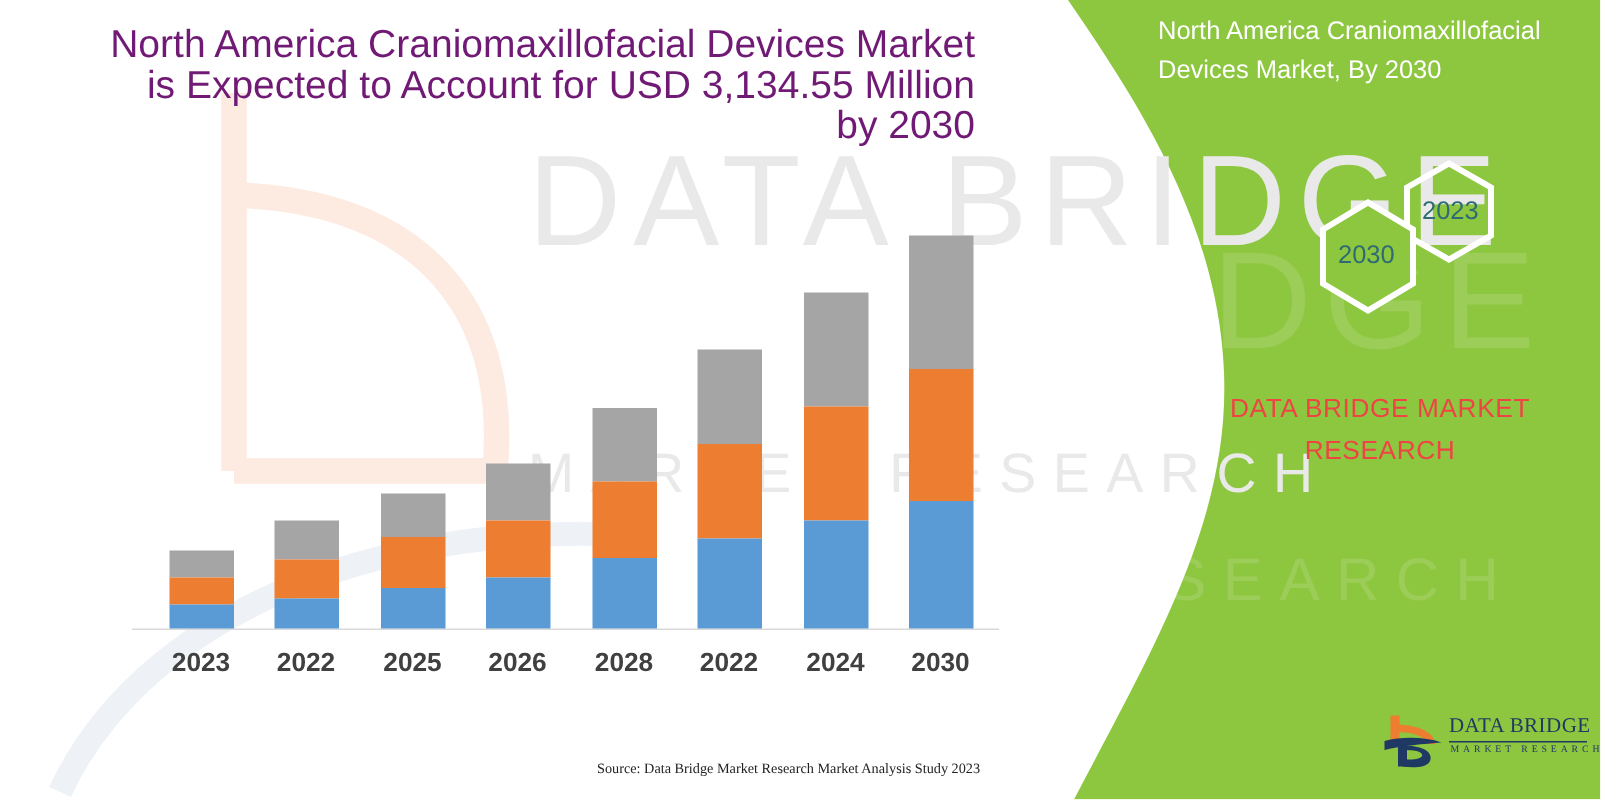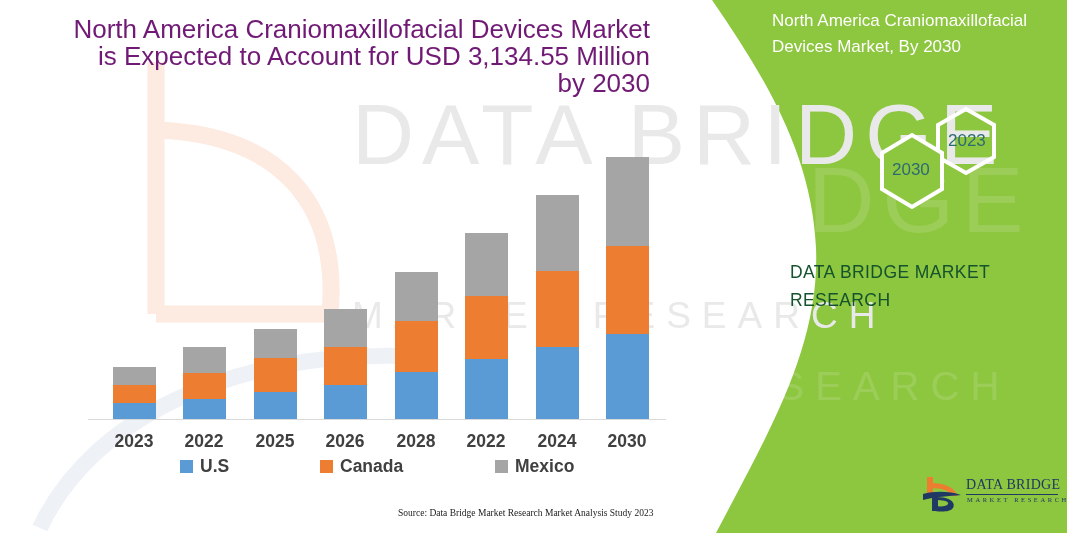--- a/index.html
+++ b/index.html
@@ -154,23 +154,24 @@
   .hex-label {
     position: absolute;
     font-size: 17px;
     color: #2E6B73;
     font-family: "Liberation Sans", sans-serif;
   }
   .brand-lines {
     position: absolute;
     left: 790px; top: 258px;
     width: 260px;
+    text-align: center;
     font-size: 17.5px;
     line-height: 28px;
-    color: #14532d;
+    color: #ef4444;
     letter-spacing: 0.4px;
     z-index: 6;
   }
   .logo-bottom {
     position: absolute;
     left: 920px; top: 474px;
     width: 140px; height: 42px;
     z-index: 6;
   }
   .logo-text-main {
@@ -284,34 +285,20 @@
       <span class="xlabel" style="left: 99px;">2023</span>
       <span class="xlabel" style="left: 169px;">2022</span>
       <span class="xlabel" style="left: 240px;">2025</span>
       <span class="xlabel" style="left: 310px;">2026</span>
       <span class="xlabel" style="left: 381px;">2028</span>
       <span class="xlabel" style="left: 451px;">2022</span>
       <span class="xlabel" style="left: 522px;">2024</span>
       <span class="xlabel" style="left: 592px;">2030</span>
     </div>
 
-  <div class="legend" id="legend-host">
-      <div class="legend-item" style="left: 180px;">
-        <span class="swatch" style="background: rgb(91, 155, 213);"></span>
-        <span>U.S</span>
-      </div>
-      <div class="legend-item" style="left: 320px;">
-        <span class="swatch" style="background: rgb(237, 125, 49);"></span>
-        <span>Canada</span>
-      </div>
-      <div class="legend-item" style="left: 495px;">
-        <span class="swatch" style="background: rgb(165, 165, 165);"></span>
-        <span>Mexico</span>
-      </div>
-    </div>
 
   <div class="footer">
     <span class="f-right">Source: Data Bridge Market Research  Market Analysis Study 2023</span>
   </div>
 
   <div class="panel-title">North America Craniomaxillofacial Devices Market, By 2030</div>
 
   <div class="hexwrap">
     <svg width="200" height="130" viewBox="0 0 200 130" aria-hidden="true">
 

